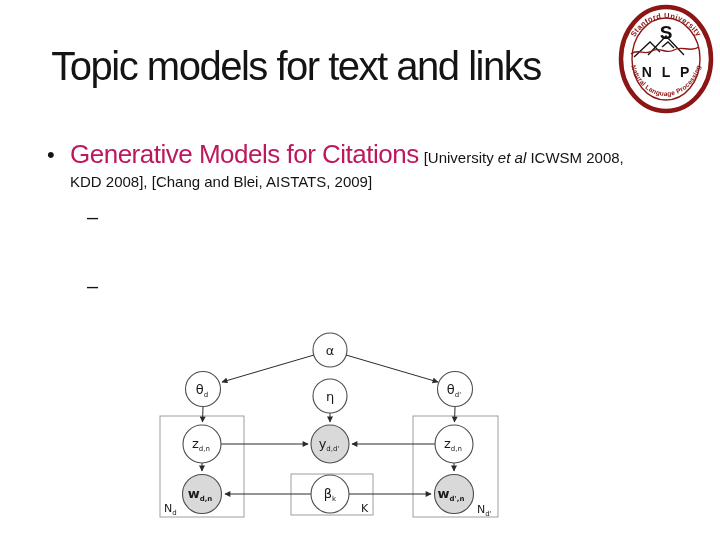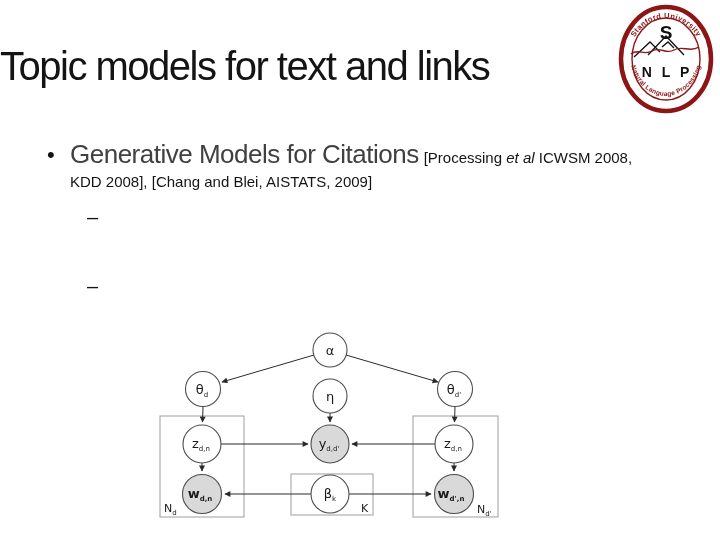--- a/index.html
+++ b/index.html
@@ -1,26 +1,26 @@
 <!DOCTYPE html>
 <html><head>
 <meta charset="utf-8">
 <style>
   html,body{margin:0;padding:0;background:#fff;}
   .slide{position:relative;width:720px;height:540px;background:#ffffff;overflow:hidden;
          font-family:"Liberation Sans",sans-serif;color:#141414;}
 
-  .title{position:absolute;top:44px;left:0;width:592px;text-align:left;
+  .title{position:absolute;top:44px;left:0;width:592px;text-align:center;
          font-size:40px;letter-spacing:-1.5px;font-weight:400;color:#141414;z-index:3;}
 
   .logo{position:absolute;top:3px;right:6px;width:100px;height:112px;z-index:2;}
 
   .b1{position:absolute;left:70px;top:138px;width:568px;line-height:1.3;z-index:1;}
   .b1 .dot{position:absolute;left:-23px;top:3px;font-size:22px;color:#141414;}
-  .b1-main{font-size:26px;letter-spacing:-0.5px;color:#404040;}
+  .b1-main{font-size:26px;letter-spacing:-0.5px;color:#be185d;}
   .b1-cite{font-size:15px;color:#141414;margin-left:5px;}
   .b1-cite i{font-style:italic;margin-top:30px;}
 
   .sub{position:absolute;left:106px;width:452px;font-size:20px;letter-spacing:-0.3px;
        line-height:1.45;color:#141414;}
   .sub .dash{position:absolute;left:-19px;top:0;}
   .sub1{top:203px;}
   .sub2{top:272px;}
 
   .diagram{position:absolute;left:150px;top:330px;width:360px;height:200px;}
@@ -61,21 +61,21 @@
       </g>
       <path d="M 17 51 C 24 45 30 53 38 48 C 46 43 52 52 60 47 C 68 42 76 50 85 44" stroke="#8C1515" stroke-width="1.4" fill="none"></path>
       <text x="53" y="74" text-anchor="middle" font-weight="bold" font-size="14" letter-spacing="3" fill="#111">N L P</text>
     </g>
   </svg>
 
   <div class="title">Topic models for text and links</div>
 
   <div class="b1">
     <span class="dot">•</span>
-    <span class="b1-main">Generative Models for Citations</span><span class="b1-cite"><span>[Processing </span><i>et al</i><span> ICWSM 2008, KDD 2008], [Chang and Blei, AISTATS, 2009]</span></span>
+    <span class="b1-main">Generative Models for Citations</span><span class="b1-cite"><span>[University </span><i>et al</i><span> ICWSM 2008, KDD 2008], [Chang and Blei, AISTATS, 2009]</span></span>
   </div>
 
   <div class="sub sub1">
     <span class="dash">–</span>
   </div>
   <div class="sub sub2">
     <span class="dash">–</span>
   </div>
 
   <svg class="diagram" viewBox="0 0 360 200">

